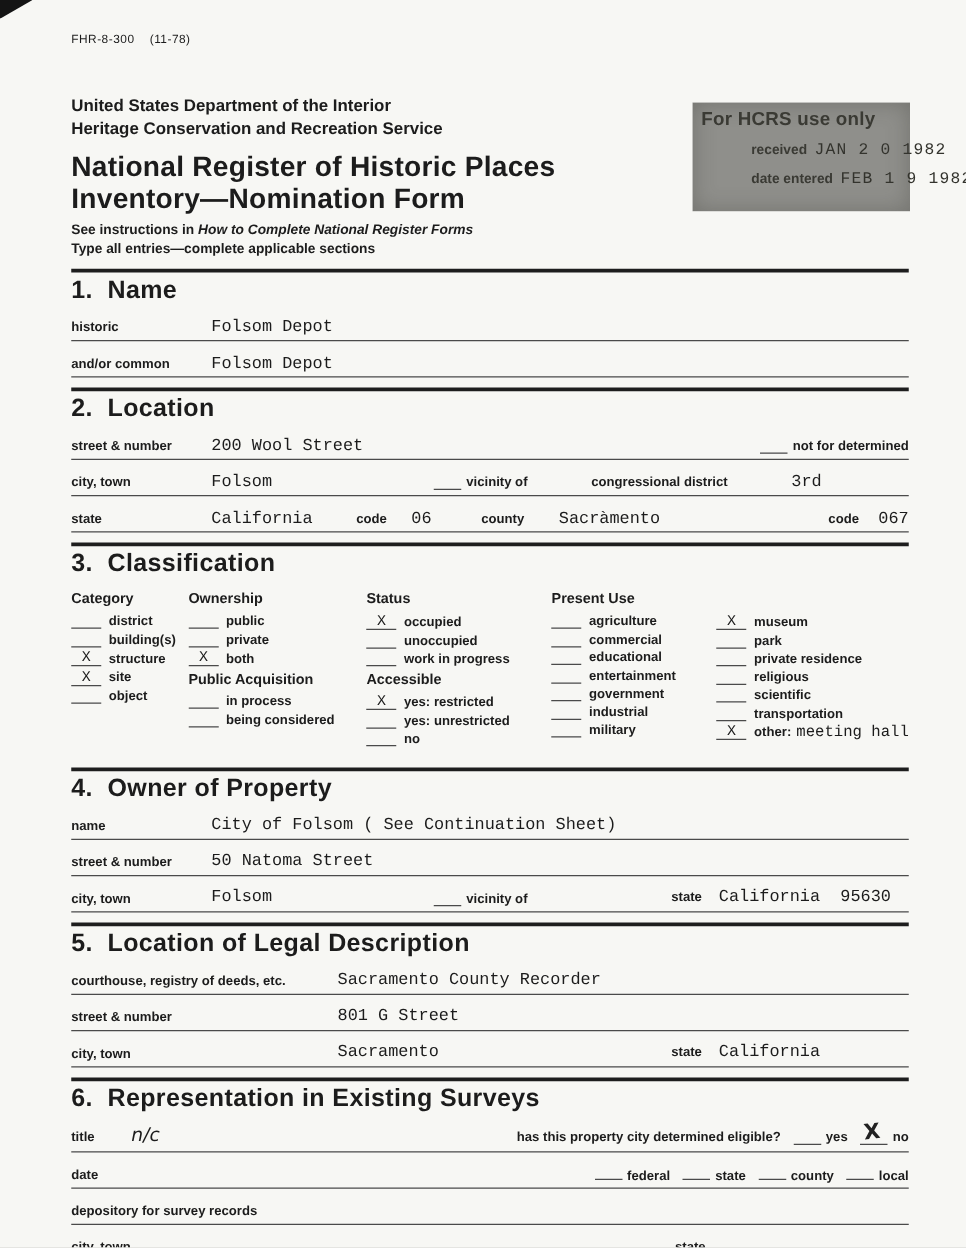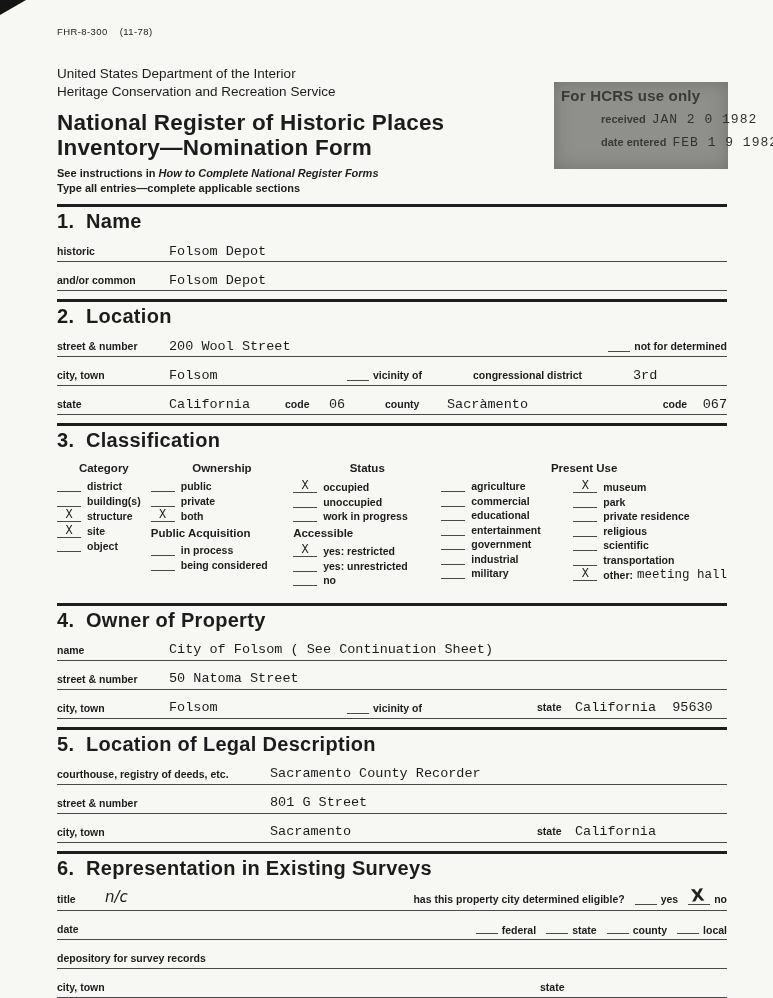--- a/index.html
+++ b/index.html
@@ -7,21 +7,21 @@
   .page {
     position:relative; width:773px; height:998px; margin:0 auto;
     background:#f7f7f4; color:#1c1c1c; overflow:hidden;
     font-family:"Liberation Sans", sans-serif;
   }
   .corner { position:absolute; top:0; left:0; width:26px; height:15px; background:#141414;
     clip-path:polygon(0 0,100% 0,0 100%); }
   .content { position:absolute; left:57px; top:0; width:670px; }
 
   .form-number { margin-top:26px; font-size:9.5px; letter-spacing:.4px; white-space:pre; }
-  .dept { margin-top:28px; font-weight:normal; font-size:13.5px; line-height:1.32; }
+  .dept { margin-top:39px; font-weight:bold; font-size:13.5px; line-height:1.32; }
   .big-title { margin-top:9px; font-weight:bold; font-size:22.5px; line-height:1.13; letter-spacing:.2px; }
   .instr { margin-top:6px; font-weight:bold; font-size:11px; line-height:1.36; }
   .instr i { font-style:italic; }
 
   .stamp {
     position:absolute; top:82px; right:45px; width:174px; height:87px;
     background:#8f8f8b; color:#3a3a34; padding:5px 7px;
     box-shadow:inset 0 0 18px rgba(60,60,55,.35);
   }
   .stamp-line1 { font-weight:bold; font-size:15px; letter-spacing:.2px; }
@@ -37,21 +37,21 @@
     border-bottom:1.4px solid #4a4a4a; min-height:19px; }
   .flabel { font-size:10.5px; font-weight:bold; flex-shrink:0; }
   .flabel2 { font-size:10.5px; font-weight:bold; flex-shrink:0; margin-left:4px; white-space:nowrap; }
   .fval { font-family:"Liberation Mono","DejaVu Sans Mono",monospace; font-size:13.5px; white-space:pre; }
   .blank { display:inline-block; width:22px; height:12px; border-bottom:1.3px solid #4a4a4a;
     flex-shrink:0; margin-left:10px; position:relative; }
   .rgroup { margin-left:auto; display:flex; align-items:baseline; }
   .spacer { flex:1; }
 
   .cols { display:flex; margin-top:10px; padding-bottom:6px; }
-  .colhead { font-size:11.5px; font-weight:bold; margin-bottom:6px;text-align:center; }
+  .colhead { font-size:11.5px; font-weight:bold; margin-bottom:6px; }
   .subhead { font-size:11.5px; font-weight:bold; margin:5px 0 5px; }
   .chk { display:flex; align-items:center; margin-bottom:2.5px; }
   .cmark { display:inline-block; width:24px; min-height:12px; border-bottom:1.2px solid #4a4a4a;
     text-align:center; font-family:"Liberation Mono","DejaVu Sans Mono",monospace;
     font-size:12px; line-height:12px; margin-right:6px; flex-shrink:0; }
   .clab { font-size:10.5px; font-weight:bold; line-height:12px; white-space:nowrap; }
   .cval { font-family:"Liberation Mono","DejaVu Sans Mono",monospace; font-size:12.5px;
     line-height:12px; margin-left:4px; white-space:nowrap; }
 
   .hand { font-family:"DejaVu Sans",sans-serif; font-style:italic; font-size:15px;

